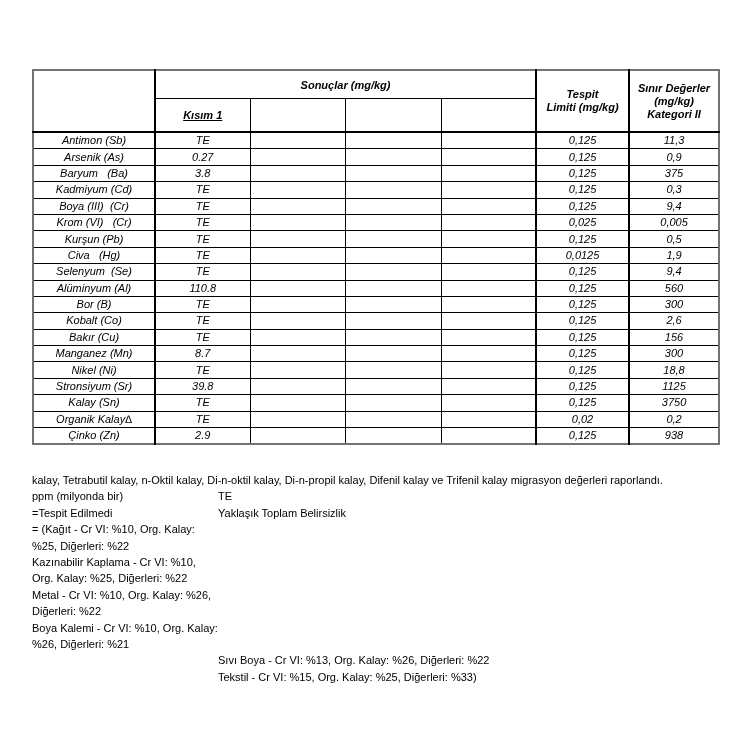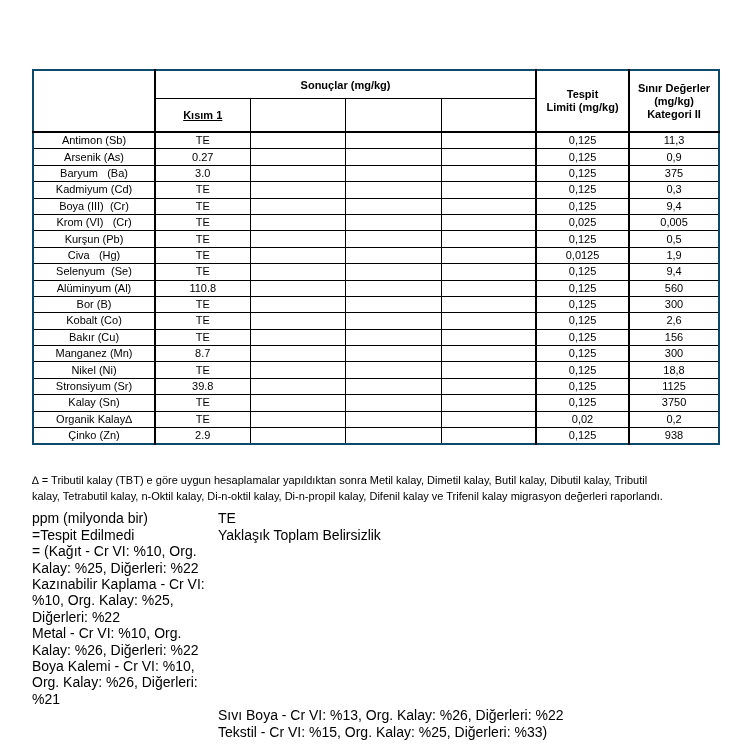--- a/index.html
+++ b/index.html
@@ -5,43 +5,43 @@
   html, body { margin:0; padding:0; background:#ffffff; }
   .page {
     width:750px; height:750px; box-sizing:border-box;
     padding:69px 32px 0 32px;
     background:#ffffff; color:#000000;
     font-family:"Liberation Sans", sans-serif;
     overflow:hidden;
   }
   table.results {
     border-collapse:collapse; table-layout:fixed;
-    width:686px; border:2px solid #0c4a6e;
+    width:686px; border:2px solid #737373;font-style:italic;
   }
   table.results th, table.results td {
     border:1px solid #000; padding:0;
     font-size:11px; text-align:center; vertical-align:middle;
     overflow:hidden;
   }
   .b2l { border-left:2px solid #000 !important; }
   thead th { font-weight:bold; }
   tr.hrow1 th { height:27px; }
   tr.hrow2 th { height:32px; }
   th.stack span { display:block; line-height:13px; }
   .kisim-label { text-decoration:underline; font-weight:bold; }
   tbody td { height:15.4px; line-height:15px; white-space:pre; }
   tbody tr:first-child td { border-top:2px solid #000;margin-top:42px; }
   .footnote {
     margin-top:27px; width:686px;
     font-size:11px; line-height:16px; color:#000;
   }
   .defs {
-    margin-top:6px; width:686px;
+    margin-top:0; width:686px;
     display:grid; grid-template-columns:186px 1fr;
-    font-size:14px; line-height:16.4px; color:#000;
+    font-size:11px; line-height:16.4px; color:#000;
   }
   .defs .term, .defs .val { white-space:pre-wrap; }
 </style>
 </head>
 <body>
 
 <div class="page">
 
   <table class="results">
     <colgroup>
@@ -92,21 +92,21 @@
       <td class="b2l">0.27</td>
       <td></td>
       <td></td>
       <td></td>
       <td class="b2l">0,125</td>
       <td class="b2l">0,9</td>
     </tr>
 
     <tr>
       <td>Baryum   (Ba)</td>
-      <td class="b2l">3.0</td>
+      <td class="b2l">3.8</td>
       <td></td>
       <td></td>
       <td></td>
       <td class="b2l">0,125</td>
       <td class="b2l">375</td>
     </tr>
 
     <tr>
       <td>Kadmiyum (Cd)</td>
       <td class="b2l">TE</td>
@@ -263,21 +263,20 @@
       <td></td>
       <td></td>
       <td></td>
       <td class="b2l">0,125</td>
       <td class="b2l">938</td>
     </tr>
   </tbody>
   </table>
 
   <div class="footnote">
-    <div>∆ = Tributil kalay (TBT) e göre uygun hesaplamalar yapıldıktan sonra Metil kalay, Dimetil kalay, Butil kalay, Dibutil kalay, Tributil</div>
     <div>kalay, Tetrabutil kalay, n-Oktil kalay, Di-n-oktil kalay, Di-n-propil kalay, Difenil kalay ve Trifenil kalay migrasyon değerleri raporlandı.</div>
   </div>
 
   <div class="defs">
       <div class="term">ppm (milyonda bir)</div>
       <div class="term">TE</div>
       <div class="val">=Tespit Edilmedi</div>
       <div class="term">Yaklaşık Toplam Belirsizlik</div>
       <div class="val">= (Kağıt - Cr VI: %10, Org. Kalay: %25, Diğerleri: %22</div>
       <div class="term"></div>

